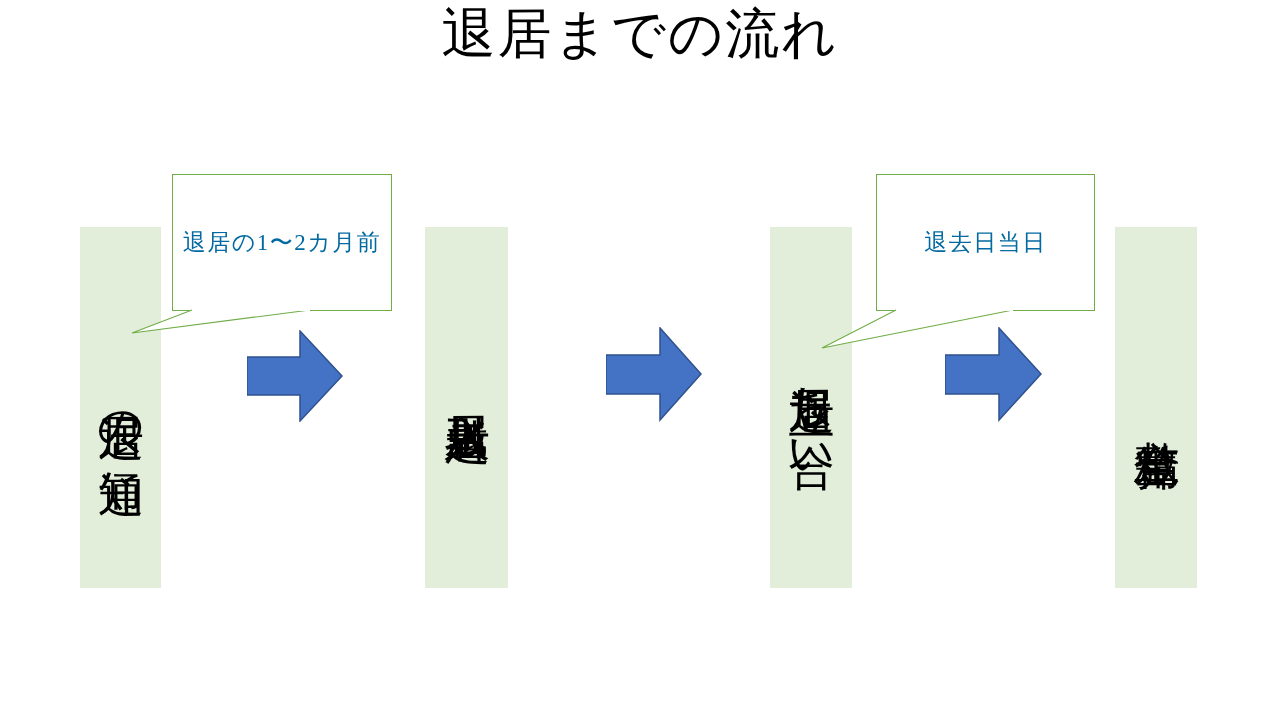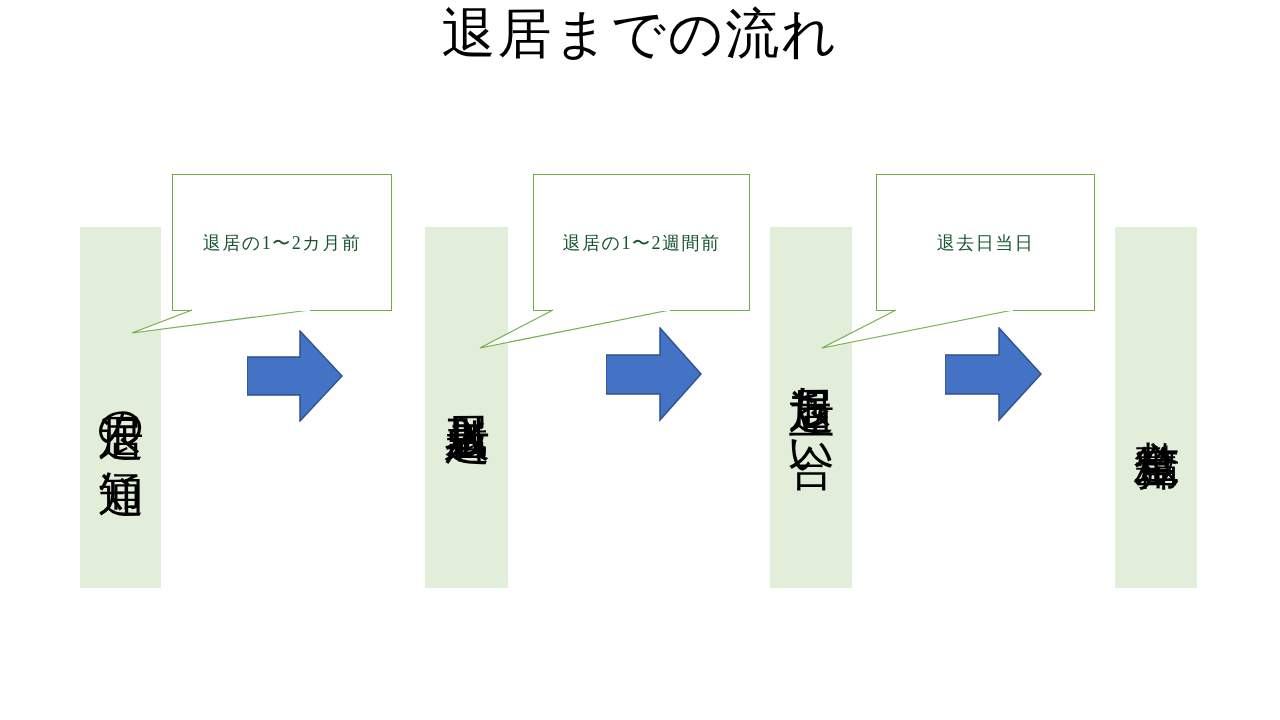--- a/index.html
+++ b/index.html
@@ -58,23 +58,23 @@
     position: absolute;
     left: 0; top: 0;
     width: 100%;
     background: #ffffff;
     border: 1.5px solid #70ad47;
     display: flex;
     align-items: center;
     justify-content: center;
   }
   .callout-text {
-    font-size: 18px;
+    font-size: 23px;
     line-height: 26px;
-    color: #14532d;
+    color: #0369a1;
     letter-spacing: 1.5px;
     white-space: nowrap;
   }
   .callout-tail {
     position: absolute;
     left: 0; top: 0;
     width: 100%; height: 100%;
     pointer-events: none;
   }
 </style>
@@ -122,29 +122,20 @@
   <div class="callout" style="left:130px; top:174px; width:262px; height:160px;">
     <div class="callout-body" style="left:42px; width:220px; height:137px;">
       <span class="callout-text">退居の1〜2カ月前</span>
     </div>
     <svg class="callout-tail" viewBox="0 0 262 160">
       <polygon points="62,136 180,136 2,159" fill="#ffffff" stroke="#70ad47" stroke-width="1.2" stroke-linejoin="miter"></polygon>
       <line x1="62" y1="136" x2="180" y2="136" stroke="#ffffff" stroke-width="2"></line>
     </svg>
   </div>
 
-  <div class="callout" style="left:478px; top:174px; width:272px; height:175px;">
-    <div class="callout-body" style="left:55px; width:217px; height:137px;">
-      <span class="callout-text">退居の1〜2週間前</span>
-    </div>
-    <svg class="callout-tail" viewBox="0 0 272 175">
-      <polygon points="75,136 192,136 2,174" fill="#ffffff" stroke="#70ad47" stroke-width="1.2" stroke-linejoin="miter"></polygon>
-      <line x1="75" y1="136" x2="192" y2="136" stroke="#ffffff" stroke-width="2"></line>
-    </svg>
-  </div>
 
   <div class="callout" style="left:820px; top:174px; width:275px; height:175px;text-align:right;">
     <div class="callout-body" style="left:56px; width:219px; height:137px;">
       <span class="callout-text">退去日当日</span>
     </div>
     <svg class="callout-tail" viewBox="0 0 275 175">
       <polygon points="76,136 193,136 2,174" fill="#ffffff" stroke="#70ad47" stroke-width="1.2" stroke-linejoin="miter"></polygon>
       <line x1="76" y1="136" x2="193" y2="136" stroke="#ffffff" stroke-width="2"></line>
     </svg>
   </div>

